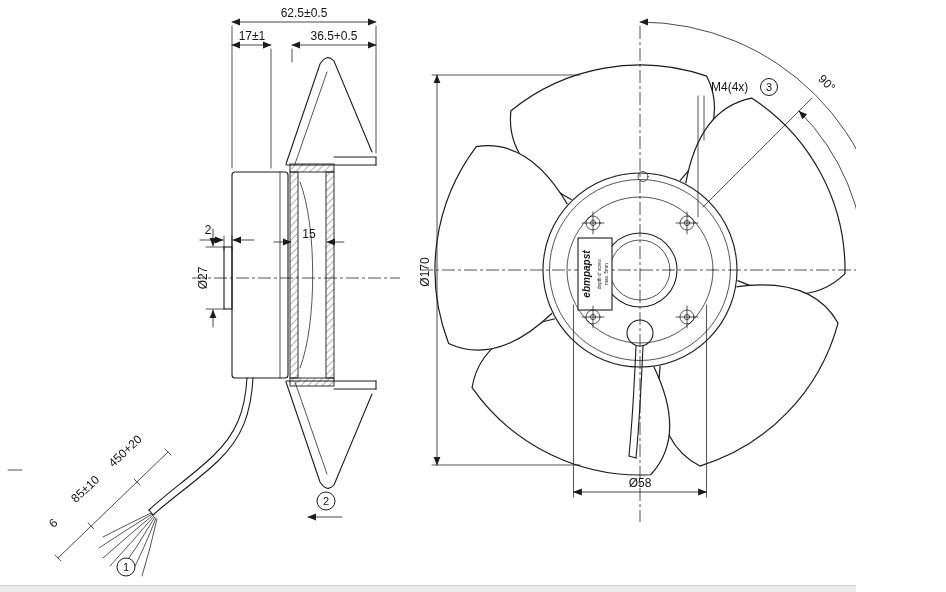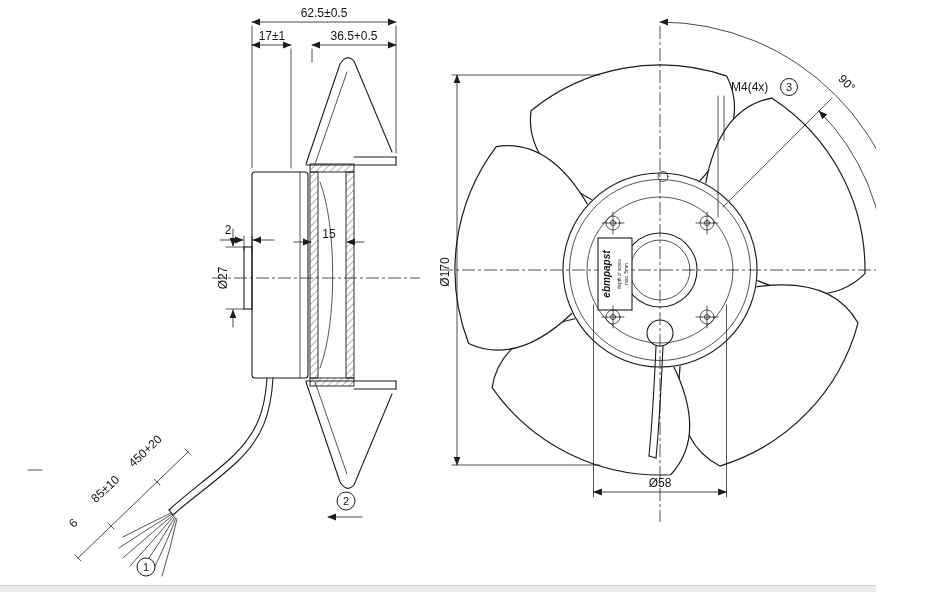--- a/index.html
+++ b/index.html
@@ -1,17 +1,17 @@
 <!DOCTYPE html>
 <html><head>
 <meta charset="utf-8">
 <style>
   html,body{margin:0;padding:0;background:#ffffff;}
   .page{position:relative;width:856px;height:592px;background:#ffffff;overflow:hidden;
-        font-family:"Liberation Sans","DejaVu Sans",sans-serif;padding-left:20px;}
+        font-family:"Liberation Sans","DejaVu Sans",sans-serif;}
   .bottom-edge{position:absolute;left:0;bottom:0;width:100%;height:6px;background:#ececec;border-top:1px solid #d2d2d2;}
   svg{display:block;}
   .ln{stroke:#1c1c1c;fill:none;stroke-width:1.1;stroke-linecap:round;}
   .thin{stroke-width:0.75;}
   .dim{stroke-width:0.8;}
   .cl{stroke:#1c1c1c;fill:none;stroke-width:0.75;stroke-dasharray:13 3 3 3;}
   .hatchrect{fill:url(#hatch);stroke:#1c1c1c;stroke-width:0.9;}
   .white{fill:#ffffff;}
   text{font-family:"Liberation Sans","DejaVu Sans",sans-serif;font-size:12px;fill:#141414;}
   .balloon-circle{fill:#ffffff;stroke:#1c1c1c;stroke-width:1;}

